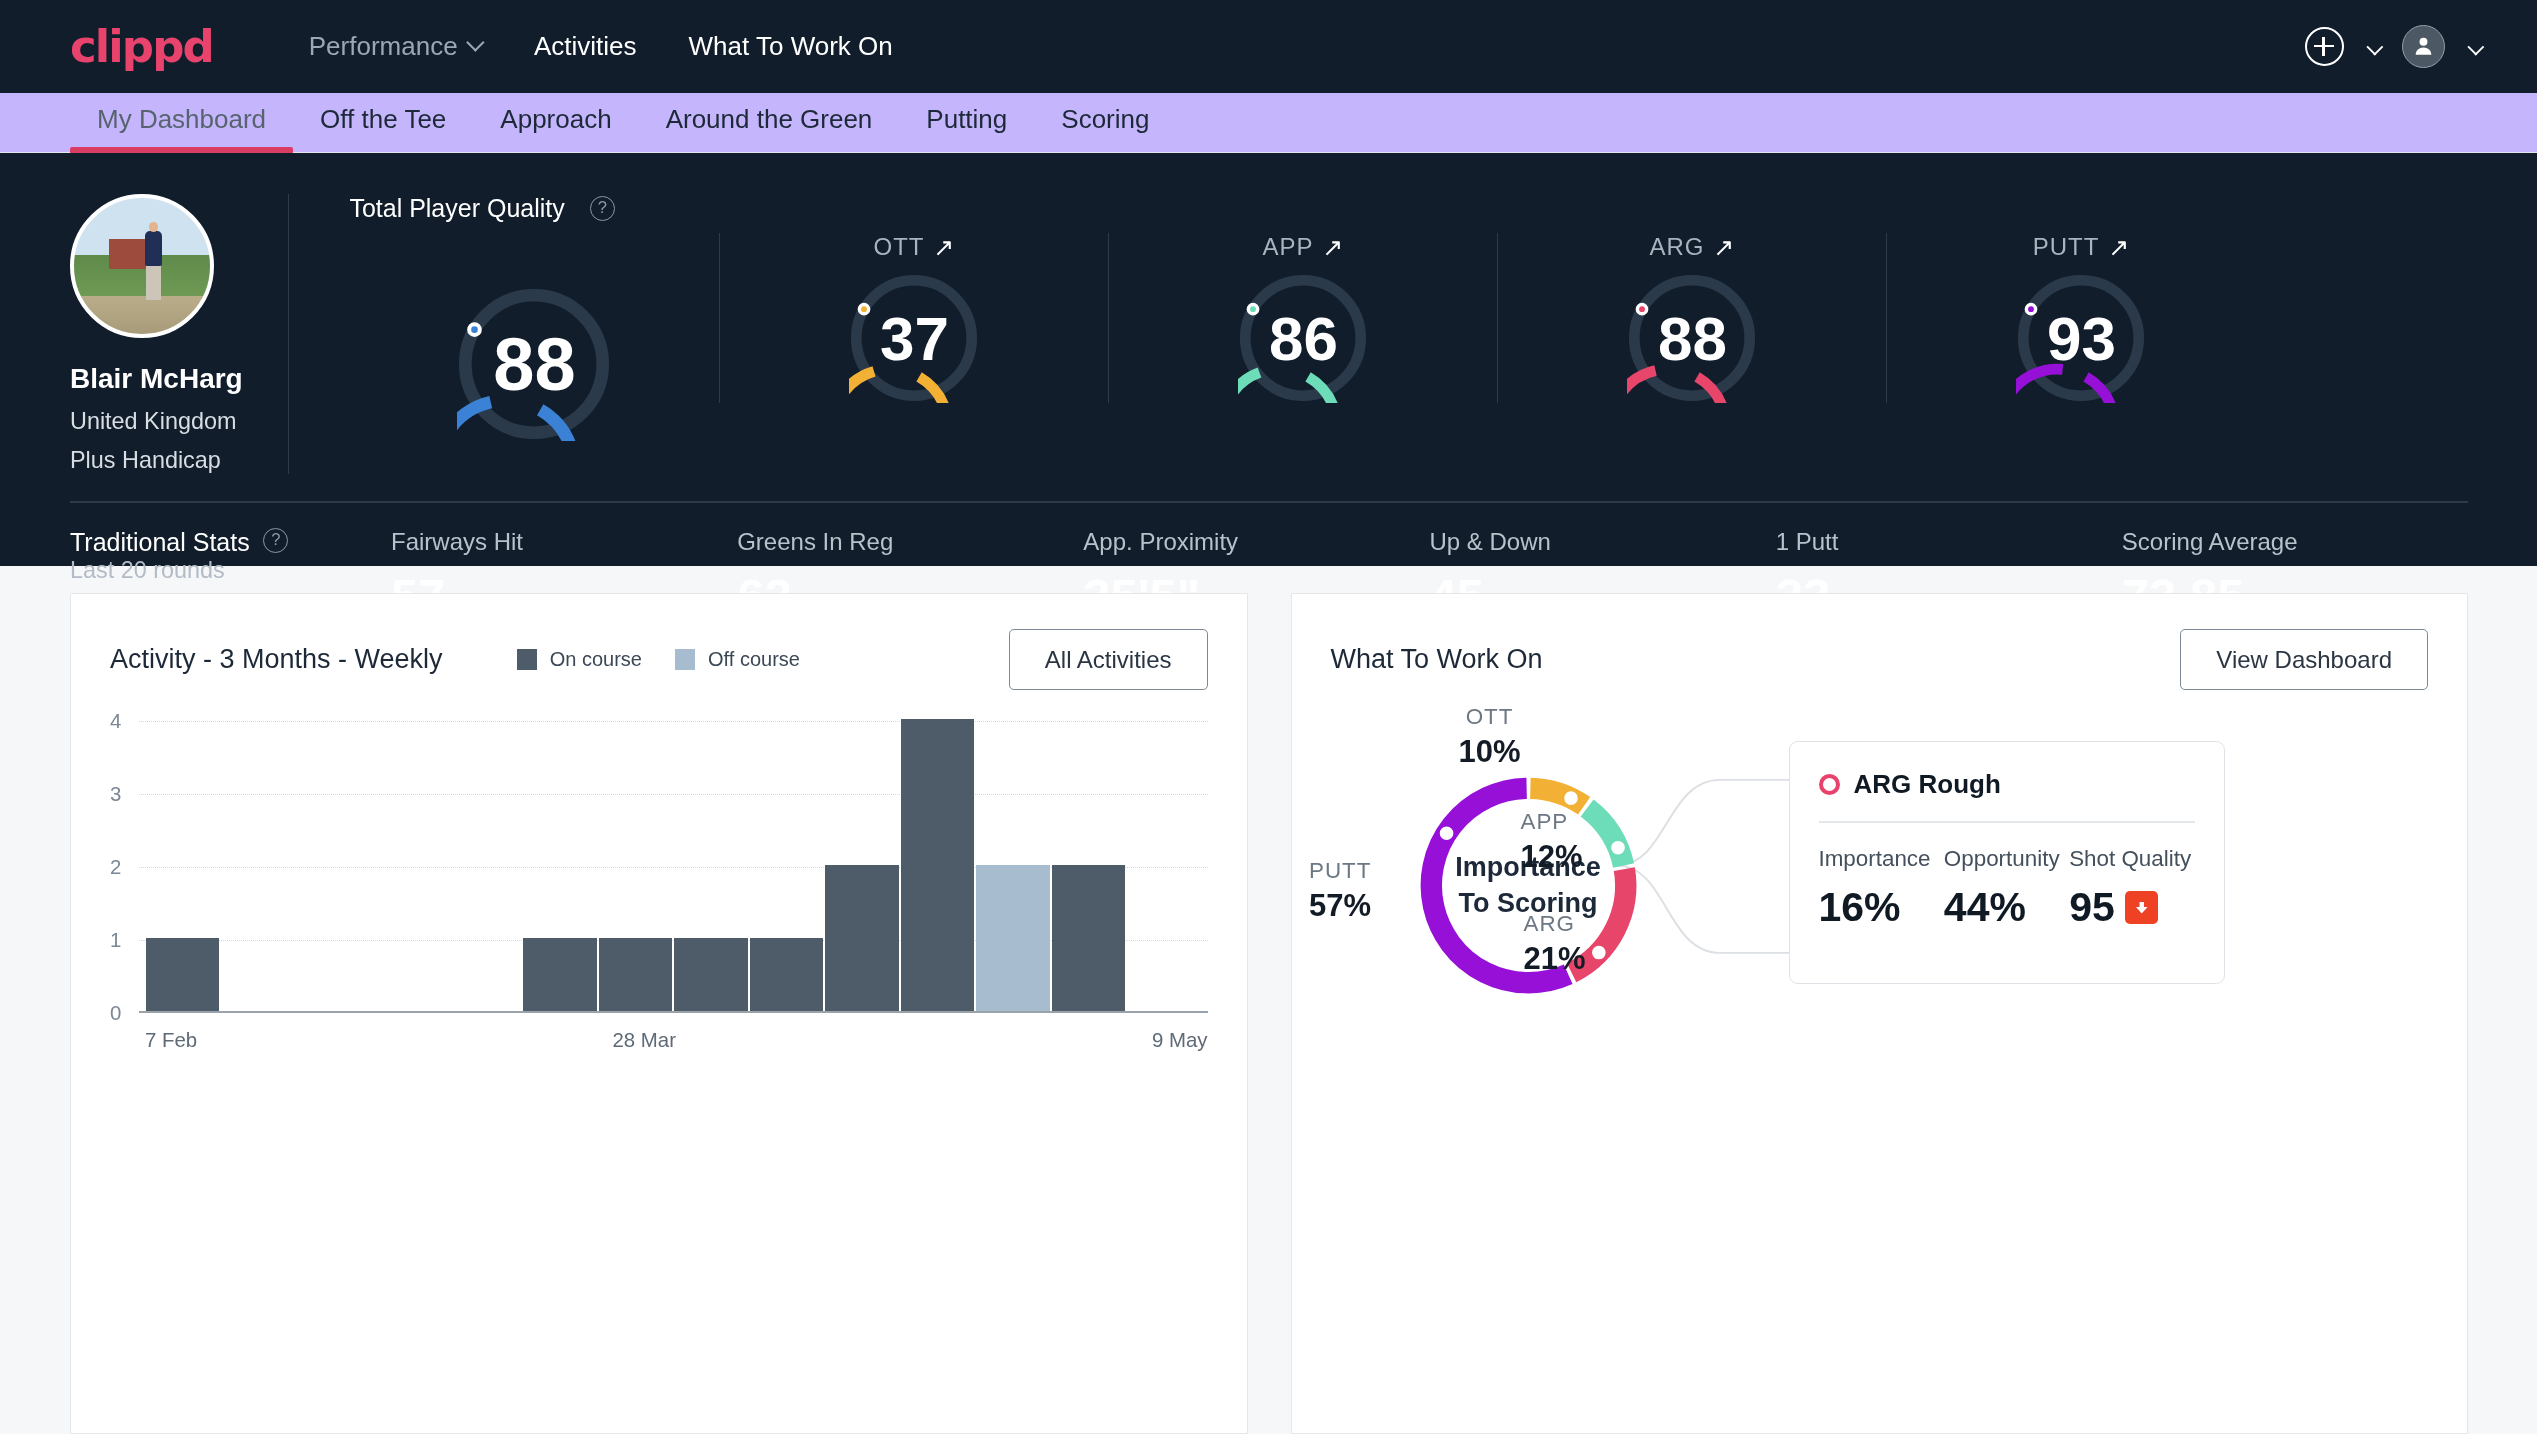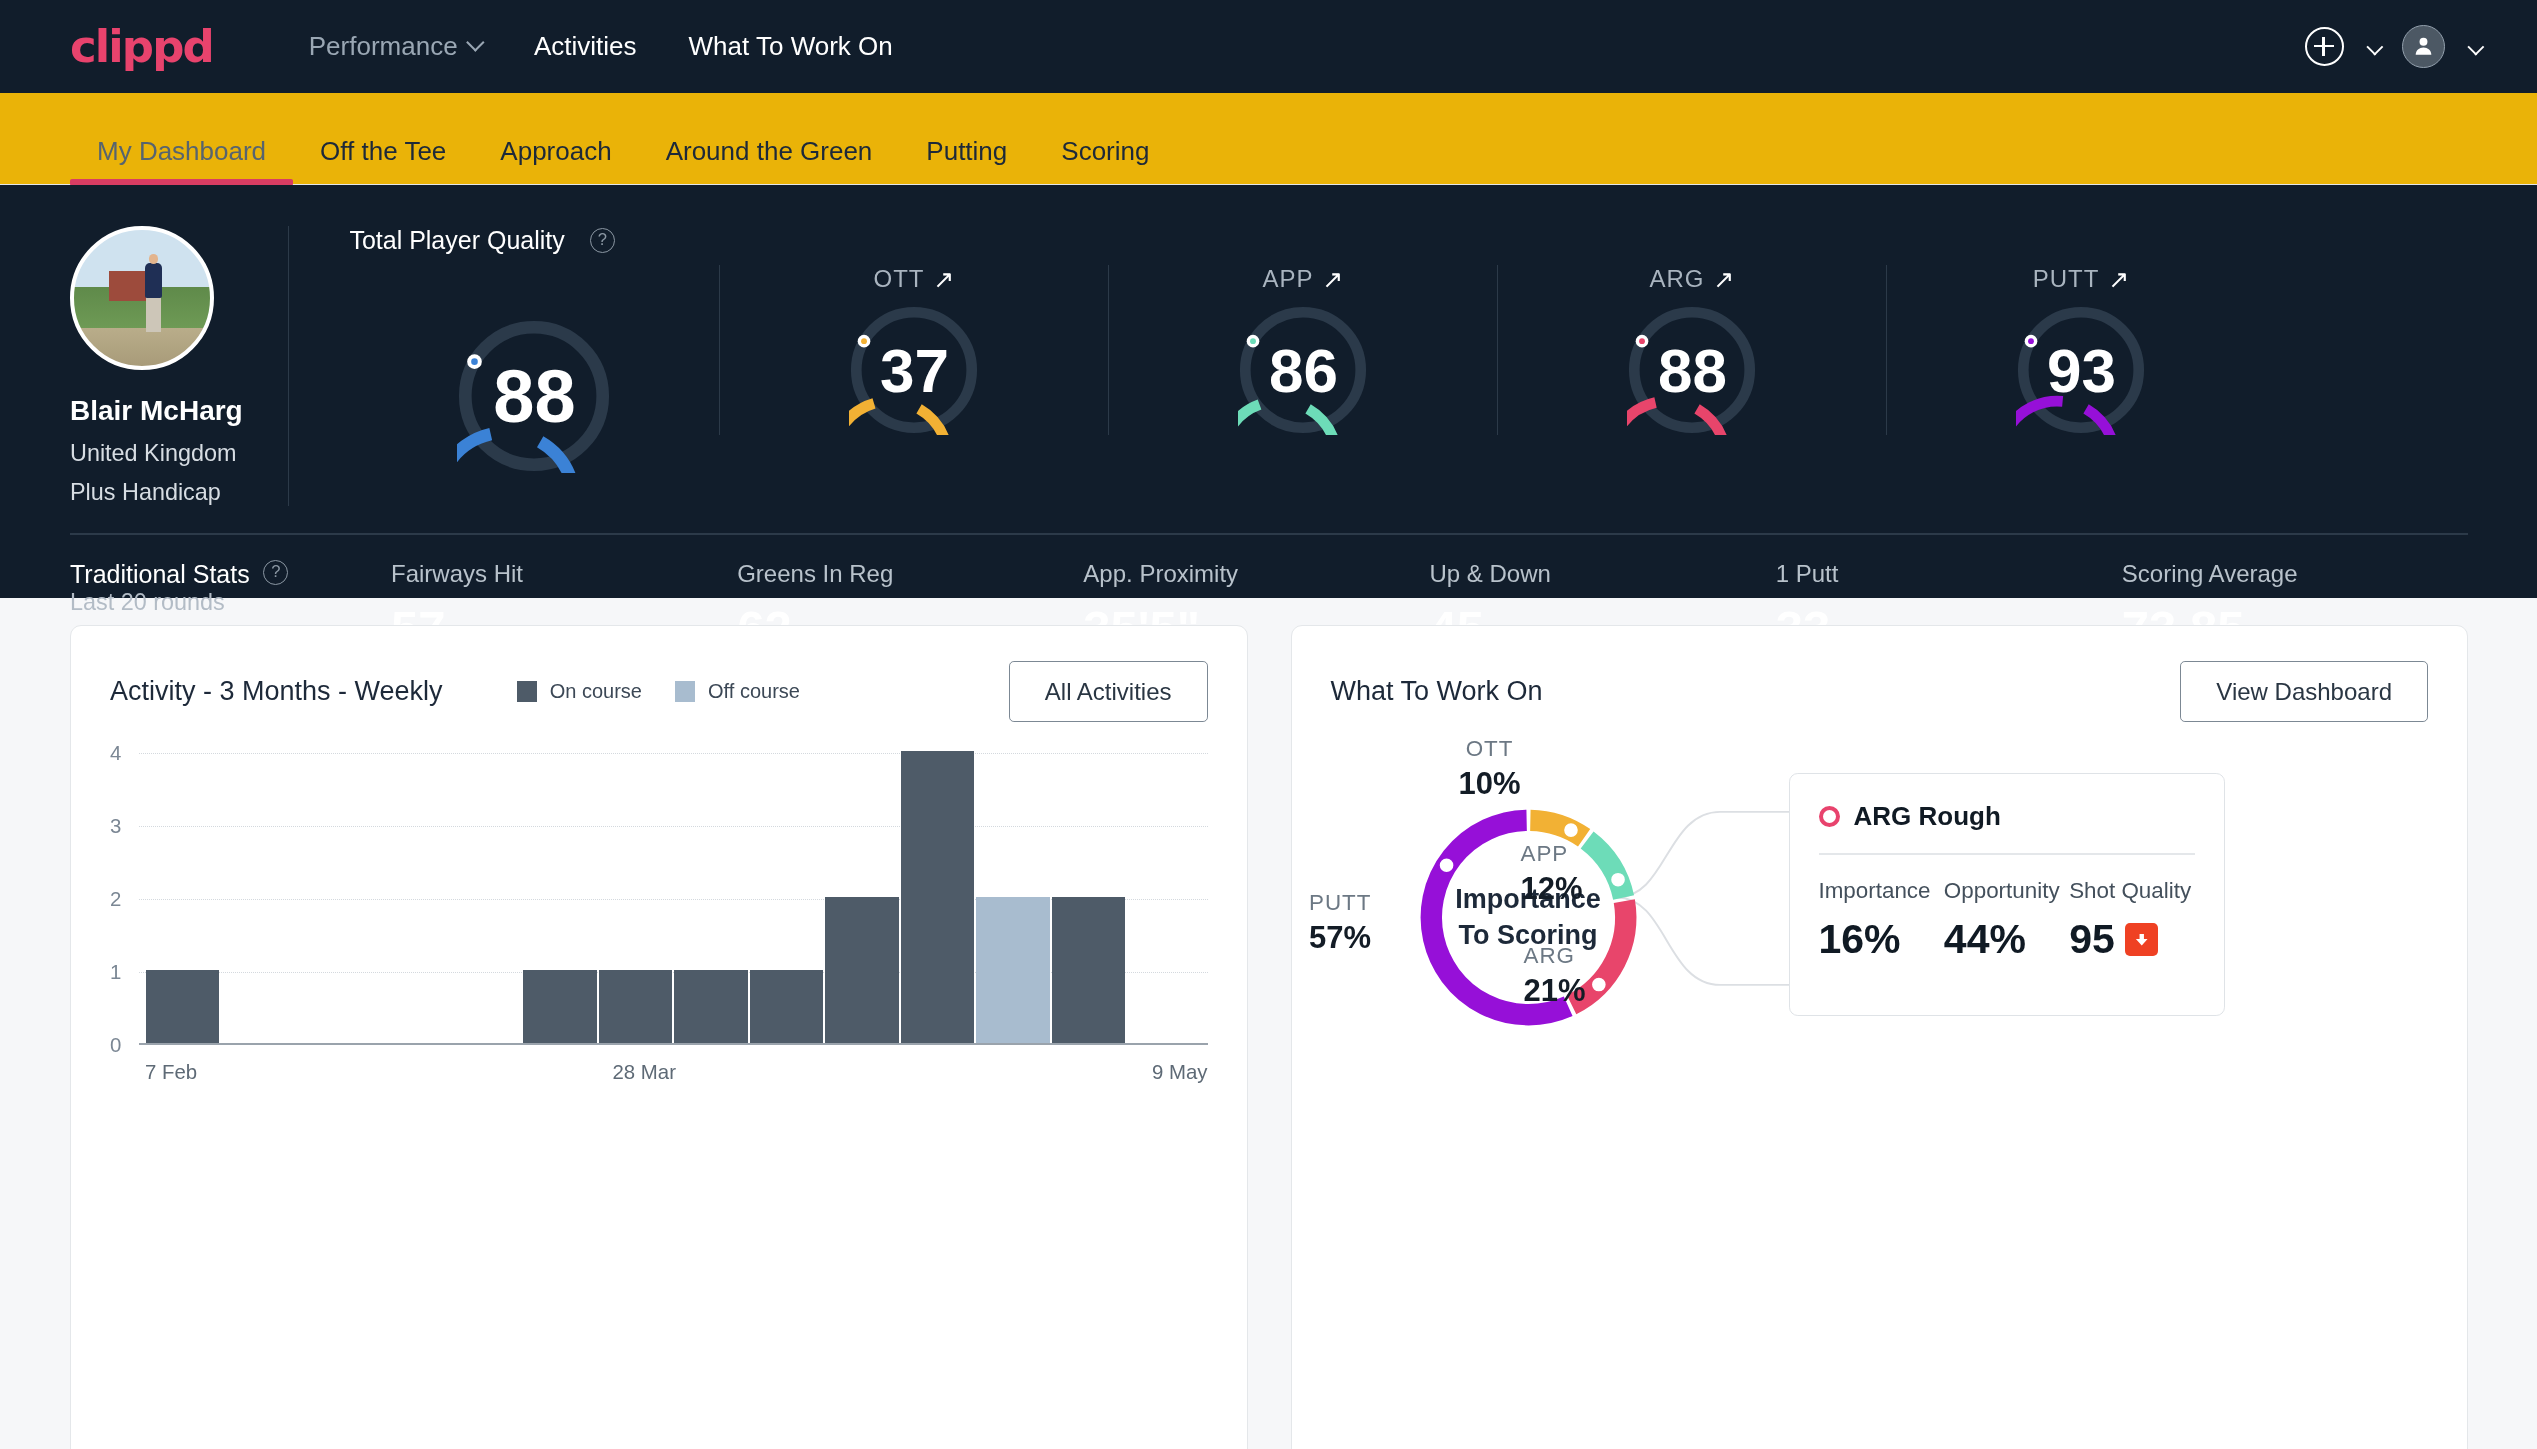--- a/index.html
+++ b/index.html
@@ -60,21 +60,21 @@
     display: flex; align-items: center; justify-content: center; cursor: pointer;
   }
   .chev-small {
     width: 11.7px; height: 11.7px;
     border-right: 2.9px solid #ffffff; border-bottom: 2.9px solid #ffffff;
     transform: rotate(45deg); cursor: pointer; margin-left: 3.9px;
   }
 
   
   .tabbar {
-    height: 92px; background: #eab308;
+    height: 60px; background: #c4b5fd;
     display: flex; align-items: flex-end;
     padding: 0 0 0 70px;
     border-bottom: 1.9px solid #e4e7ea;
   }
   .tab {
     font-size: 26px; color: #1d2939;
     padding: 0 27px 17.5px 27px;
     position: relative; cursor: pointer; white-space: nowrap;
   }
   .tab.active { color: #57646f; }
@@ -148,21 +148,21 @@
   .trad-item { flex: 1; }
   .trad-name { font-size: 24px; color: #b8c2cb; }
   .trad-val {
     margin-top: 11.7px; font-size: 49px; font-weight: bold; color: #ffffff;
     display: flex; align-items: baseline;
   }
   .trad-unit { font-size: 30px; font-weight: bold; }
 
   
   .body { background: #f6f7f9; height: calc(1450px - 93px - 76px - 413px); padding: 27px 70px 0 70px; display: flex; gap: 43px; }
-  .panel { background: #ffffff; border: 1.9px solid #e4e7ea; border-radius: 11px; flex: 1; position: relative; }
+  .panel { background: #ffffff; border: 1.9px solid #e4e7ea; border-radius: 1px; flex: 1; position: relative; }
   .panel-head { display: flex; align-items: center; padding: 35px 39px 0 39px; }
   .panel-title { font-size: 27px; color: #1d2939; }
   .legend { display: flex; gap: 33px; margin-left: 74px; }
   .legend-item { display: flex; align-items: center; gap: 12.7px; font-size: 20px; color: #3c4856; }
   .swatch { width: 20.4px; height: 20.4px; }
   .btn-outline {
     margin-left: auto;
     border: 1.9px solid #7c8894; border-radius: 4.9px;
     background: #ffffff; color: #2a3643;
     font-size: 24px; padding: 15.6px 35px; cursor: pointer;

